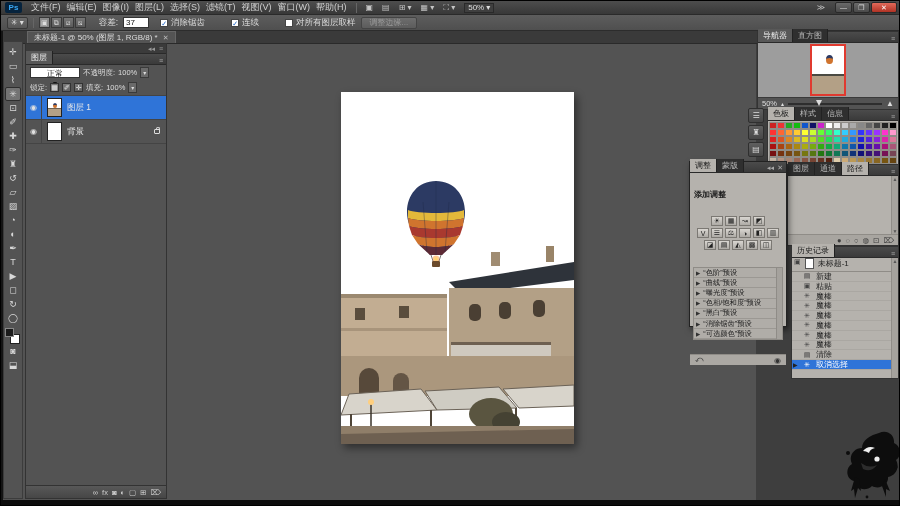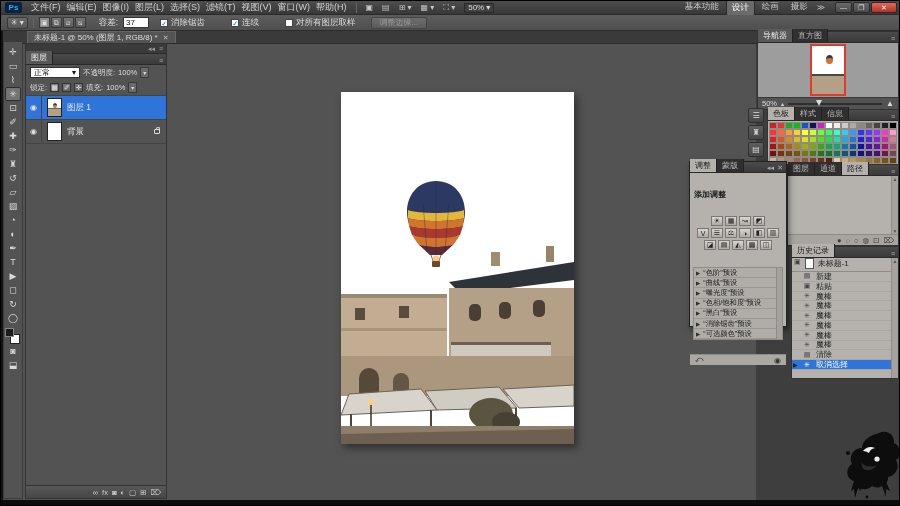--- a/index.html
+++ b/index.html
@@ -142,26 +142,20 @@
         <span class="glyph-btn">▤</span>
         <span class="glyph-btn">⊞ ▾</span>
         <span class="glyph-btn">▦ ▾</span>
         <span class="glyph-btn">⛶ ▾</span>
       </div>
     <div class="zoom-field">
       <span>50%</span>
       <span>▾</span>
     </div>
     <div class="ws-area">
-      <span id="ws-tabs" style="display:flex;gap:2px;">
-          <span class="ws-tab">基本功能</span>
-          <span class="ws-tab active">设计</span>
-          <span class="ws-tab">绘画</span>
-          <span class="ws-tab">摄影</span>
-        </span>
       <span class="glyph-btn">≫</span>
       <span class="win-controls" id="win-controls">
           <span class="win-btn">—</span>
           <span class="win-btn">❐</span>
           <span class="win-btn close">✕</span>
         </span>
     </div>
   </div>
 
   <div class="optionsbar">
@@ -185,21 +179,21 @@
         </label>
         <label class="opt-check">
           <span class="chk">✓</span>
           <span>连续</span>
         </label>
         <label class="opt-check">
           <span class="chk"></span>
           <span>对所有图层取样</span>
         </label>
       </div>
-    <div class="btn-disabled" style="margin-left:10px;">调整边缘...</div>
+    <div class="btn-disabled" style="margin-left:0;">调整边缘...</div>
   </div>
 
   <div class="tabbar">
     <div class="doc-tab">
       <span>未标题-1 @ 50% (图层 1, RGB/8) *</span>
       <span class="doc-close">✕</span>
     </div>
   </div>
 
   <div class="leftedge"></div>
@@ -241,21 +235,21 @@
       <span>◂◂</span>
       <span>≡</span>
     </div>
     <div class="phead">
       <span class="ptab activedark">图层</span>
       <span class="phead-btns">
           <span>≡</span>
         </span>
     </div>
     <div class="lp-ctl">
-      <div class="dropdown" style="width:50px;">
+      <div class="dropdown" style="width:50px;flex-direction:column;">
         <span>正常</span>
         <span>▾</span>
       </div>
       <span style="font-size:7.5px;">不透明度:</span>
       <span style="font-size:7.5px;">100%</span>
       <span class="spin">▾</span>
     </div>
     <div class="lp-ctl">
       <span style="font-size:7.5px;">锁定:</span>
       <span class="lock-row-icons" id="lock-icons">

